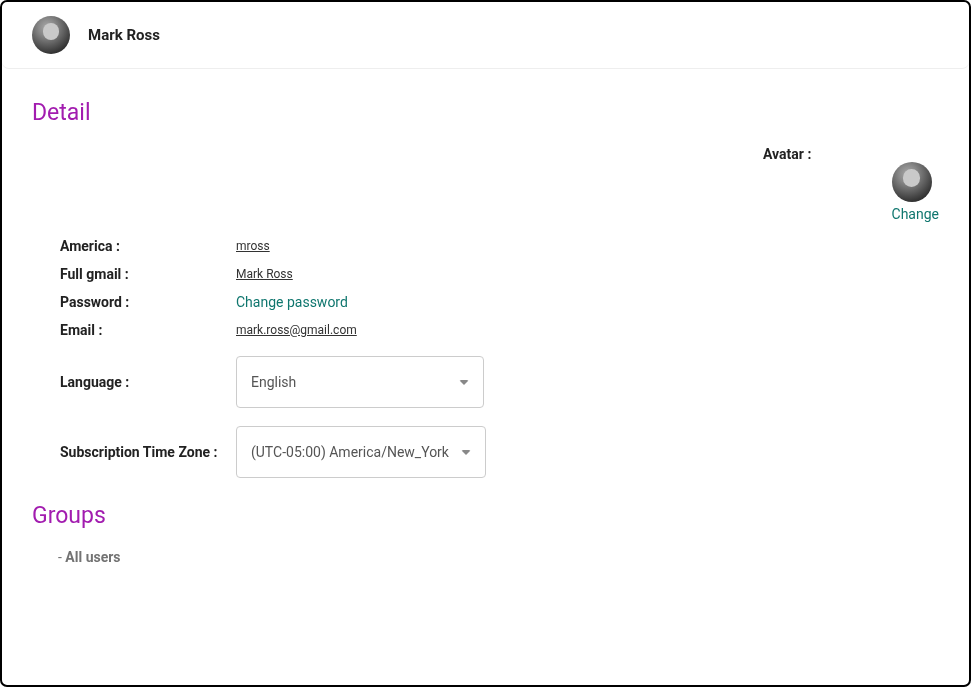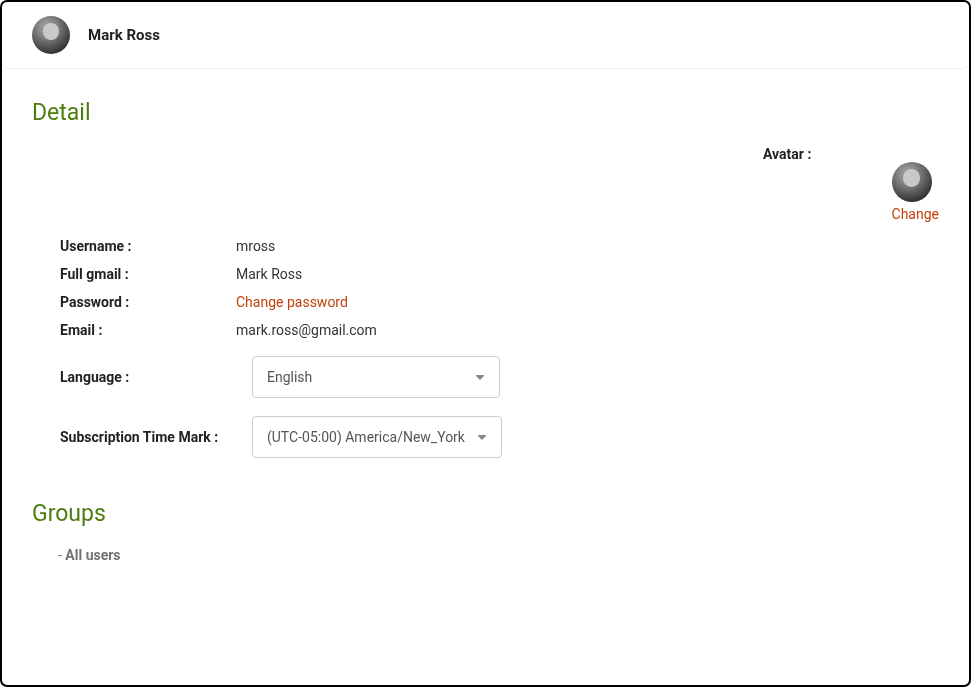--- a/index.html
+++ b/index.html
@@ -40,21 +40,21 @@
       font-weight: 700;
       font-size: 15px;
       color: #222;
     }
     .content {
       padding: 30px 30px 30px 30px;
     }
     h2.section {
       font-size: 23px;
       font-weight: 400;
-      color: #4d7c0f;
+      color: #a21caf;
       margin-bottom: 20px;
     }
     .detail-body {
       padding-left: 28px;
     }
     .row {
       display: flex;
       align-items: center;
       margin-bottom: 12px;
     }
@@ -64,25 +64,26 @@
       flex-direction: column;
     }
     .label {
       width: 176px;
       flex-shrink: 0;
       font-weight: 700;
       font-size: 14px;
       color: #222;
     }
     .value {
-      font-size: 14px;
+      font-size: 12px;
       color: #333;
+      text-decoration: underline;
     }
     .link {
-      color: #c2410c;
+      color: #0f766e;
       font-size: 14px;
       cursor: pointer;
     }
     .avatar-block { display: flex; flex-direction: column; align-items: flex-start; gap: 4px; }
     .avatar-md {
       width: 40px;
       height: 40px;
       border-radius: 50%;
       background: radial-gradient(circle at 40% 30%, #aaa 0%, #888 25%, #555 55%, #333 75%, #222 100%);
       position: relative;
@@ -92,42 +93,42 @@
       content: "";
       position: absolute;
       top: 18%; left: 28%;
       width: 44%; height: 44%;
       background: #c9c9c9;
       border-radius: 50%;
     }
     .select {
       border: 1px solid #ccc;
       border-radius: 4px;
-      height: 42px;
+      height: 52px;
       display: flex;
       align-items: center;
       padding: 0 14px;
       min-width: 248px;
       background: #fff;
       cursor: pointer;
       justify-content: space-between;
       font-size: 14px;
       color: #555;
     }
     .select.wide { min-width: 248px; justify-content: flex-end; }
-    .row-select { align-items: center; margin-top: 18px; margin-bottom: 18px; gap: 16px; }
+    .row-select { align-items: center; margin-top: 18px; margin-bottom: 18px; }
     .caret {
       width: 0; height: 0;
       border-left: 5px solid transparent;
       border-right: 5px solid transparent;
       border-top: 5px solid #888;
       margin-left: 12px;
     }
     .groups-section, .roles-section {
-      margin-top: 42px;
+      margin-top: 24px;
     }
     .list-item {
       padding-left: 26px;
       font-size: 14px;
       font-weight: 700;
       color: #737373;
       margin-top: 12px;
     }
     .list-item::before {
       content: "- ";
@@ -150,21 +151,21 @@
 
     <div class="row row-avatar">
       <span class="label">Avatar :</span>
       <div class="avatar-block">
         <span class="avatar-md"></span>
         <span class="link">Change</span>
       </div>
     </div>
 
     <div class="row">
-      <span class="label">Username :</span>
+      <span class="label">America :</span>
       <span class="value">mross</span>
     </div>
 
     <div class="row">
       <span class="label">Full gmail :</span>
       <span class="value">Mark Ross</span>
     </div>
 
     <div class="row">
       <span class="label">Password :</span>
@@ -178,21 +179,21 @@
 
     <div class="row row-select">
       <span class="label">Language :</span>
       <div class="select">
         <span>English</span>
         <span class="caret"></span>
       </div>
     </div>
 
     <div class="row row-select">
-      <span class="label">Subscription Time Mark :</span>
+      <span class="label">Subscription Time Zone :</span>
       <div class="select wide">
         <span>(UTC-05:00) America/New_York</span>
         <span class="caret"></span>
       </div>
     </div>
 
   </div>
 
   <div class="groups-section">
     <h2 class="section">Groups</h2>

